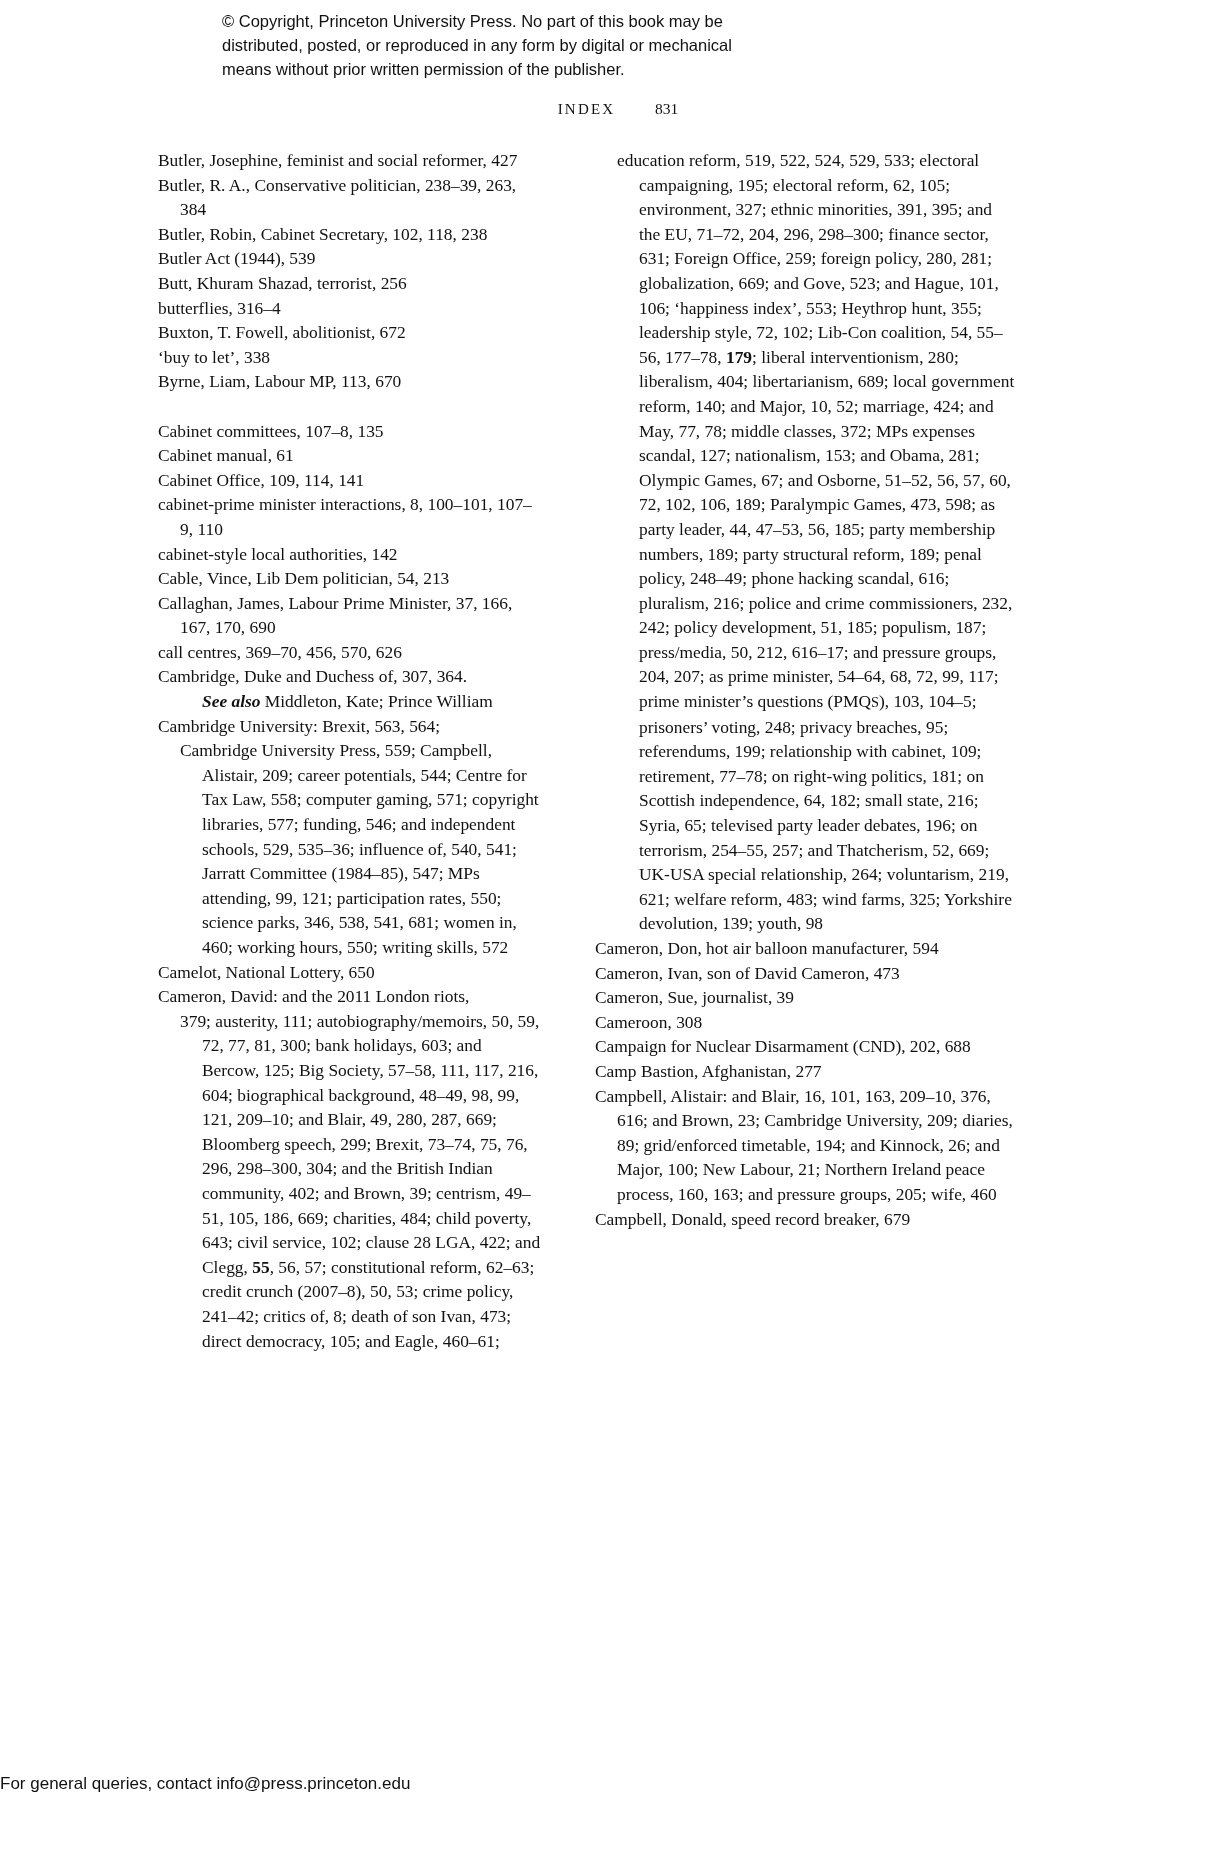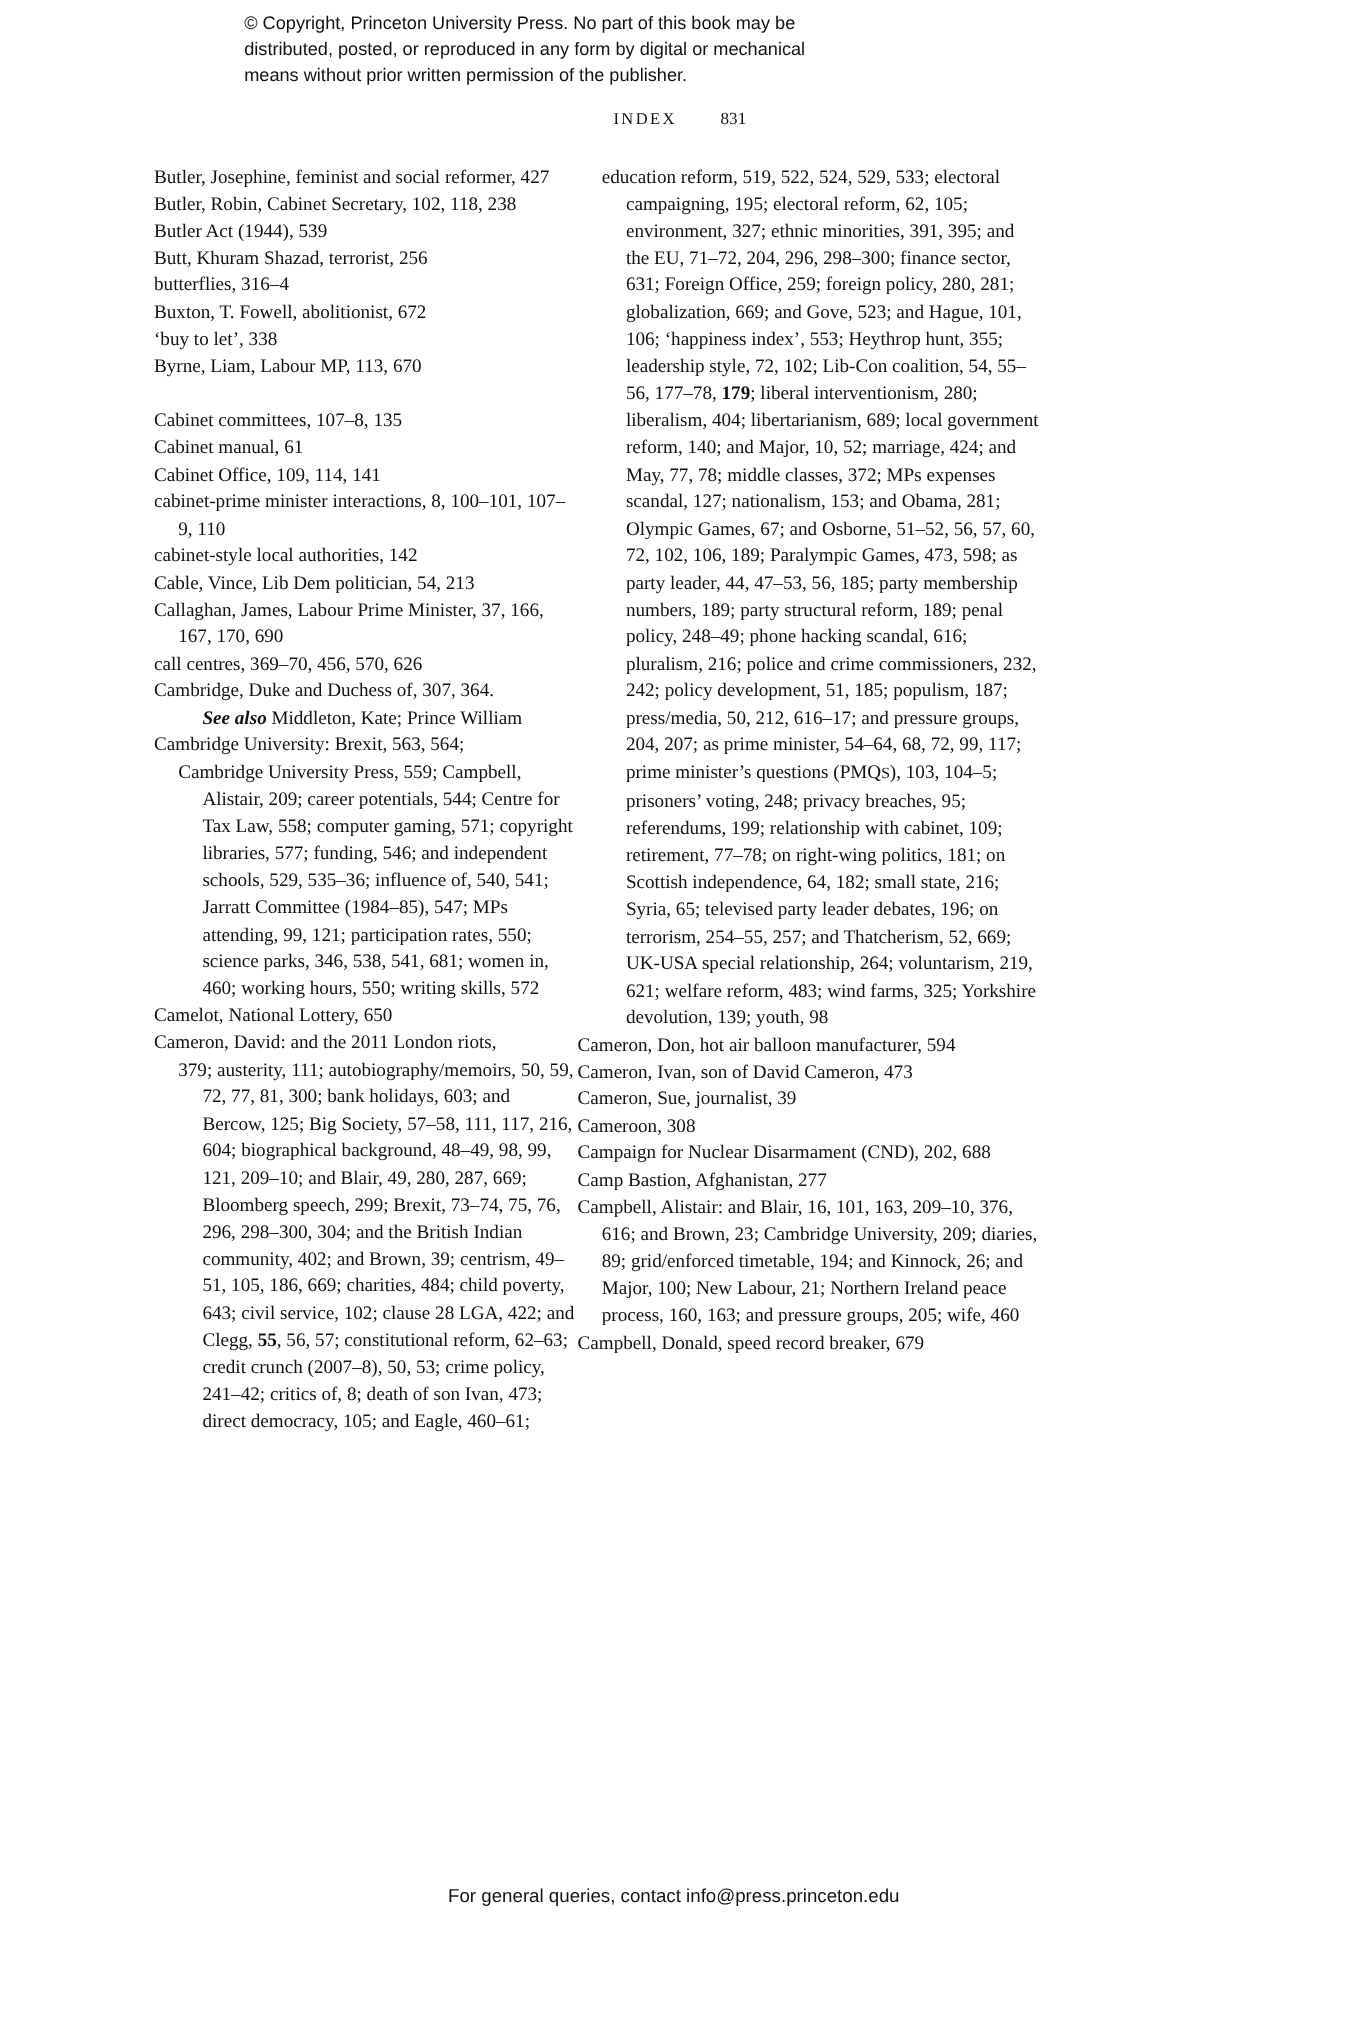--- a/index.html
+++ b/index.html
@@ -48,25 +48,26 @@
     display: inline-block;
     margin-left: 11px;
   }
   .runhead .pageno {
     display: inline-block;
     margin-left: 36px;
     font-size: 15.5px;
   }
   .columns {
     position: absolute;
-    left: 140px;
+    left: 158px;
     top: 148px;
     width: 945px;
     height: 1300px;
     display: flex;
+    gap: 52px;
   }
   .col {
     width: 385px;
     font-size: 17.4px;
     line-height: 24.6px;
   }
   .col.right { width: 420px; }
   .entry {
     margin: 0;
     padding-left: 22px;
@@ -80,23 +81,22 @@
   }
   .entry.seealso {
     padding-left: 44px;
     text-indent: 0;
   }
   .it { font-style: italic; font-weight: bold; }
   .bd { font-weight: bold; }
   .footer {
     position: absolute;
     left: 0;
-    top: 1714px;
+    top: 1774px;
     width: 1225px;
-    text-align: center;
     font-family: "Liberation Sans", sans-serif;
     font-size: 17px;
     color: #111;
   }
 </style>
 </head>
 <body>
 
 <div class="page">
 
@@ -107,20 +107,21 @@
   </div>
 
   <div class="runhead">
     <span class="label">INDEX</span>
     <span class="pageno">831</span>
   </div>
 
   <div class="columns">
     <div class="col left" id="col-left">
         <p class="entry">Butler, Josephine, feminist and social reformer, 427</p>
+        <p class="entry">Butler, R. A., Conservative politician, 238–39, 263, 384</p>
         <p class="entry">Butler, Robin, Cabinet Secretary, 102, 118, 238</p>
         <p class="entry">Butler Act (1944), 539</p>
         <p class="entry">Butt, Khuram Shazad, terrorist, 256</p>
         <p class="entry">butterflies, 316–4</p>
         <p class="entry">Buxton, T. Fowell, abolitionist, 672</p>
         <p class="entry">‘buy to let’, 338</p>
         <p class="entry">Byrne, Liam, Labour MP, 113, 670</p>
         <p class="entry blank"></p>
         <p class="entry">Cabinet committees, 107–8, 135</p>
         <p class="entry">Cabinet manual, 61</p>

